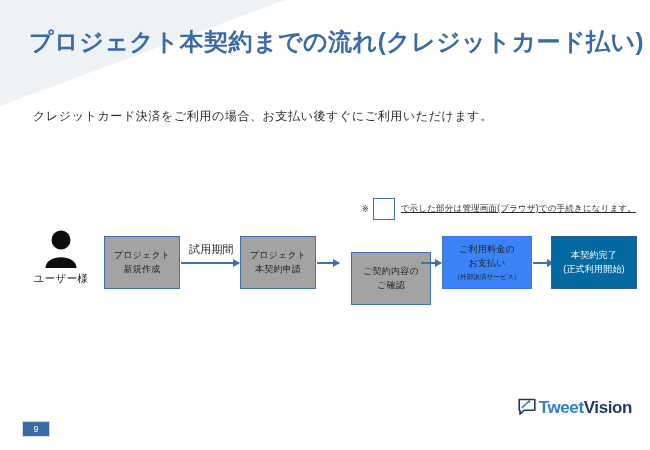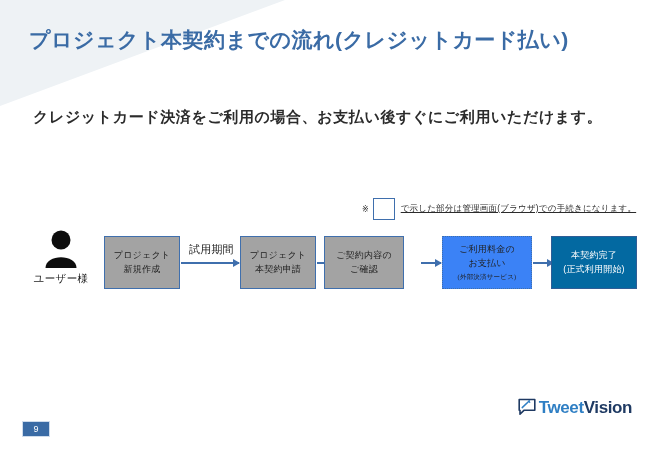--- a/index.html
+++ b/index.html
@@ -25,35 +25,34 @@
     width: 300px;
     height: 110px;
     background: #eef2f5;
     clip-path: polygon(0 0, 285px 0, 0 106px);
     -webkit-clip-path: polygon(0 0, 285px 0, 0 106px);
   }
   .slide-title {
     position: absolute;
     left: 29px;
     top: 26px;
-    font-size: 21px;
+    font-size: 24px;
     font-weight: bold;
     color: #3a6ba5;
     letter-spacing: 0.5px;
     white-space: nowrap;
   }
   .subtitle {
     position: absolute;
     left: 33px;
     top: 108px;
-    font-size: 15px;
+    font-size: 12px;
     color: #2b2b2b;
     letter-spacing: 0.6px;
     white-space: nowrap;
-    font-weight: bold;
   }
   
   .note-row {
     position: absolute;
     left: 362px;
     top: 198px;
     display: flex;
     align-items: center;
     white-space: nowrap;
   }
@@ -252,21 +251,21 @@
     <div class="arrow" style="left:181px; width:58px;"></div>
     <div class="arrow-label" style="left:189px; top:14px;">試用期間</div>
 
     <div class="fbox solid" style="left:240px;">
       <span>プロジェクト</span>
       <span>本契約申請</span>
     </div>
 
     <div class="arrow" style="left:317px; width:22px;"></div>
 
-    <div class="fbox solid" style="left:324px; width:80px;">
+    <div class="fbox solid" style="left:351px; width:80px;margin-top:16px;">
       <span>ご契約内容の</span>
       <span>ご確認</span>
     </div>
 
     <div class="arrow" style="left:421px; width:20px;"></div>
 
     <div class="fbox dotted" style="left:442px;">
       <span>ご利用料金の</span>
       <span>お支払い</span>
       <span class="sub">(外部決済サービス)</span>

